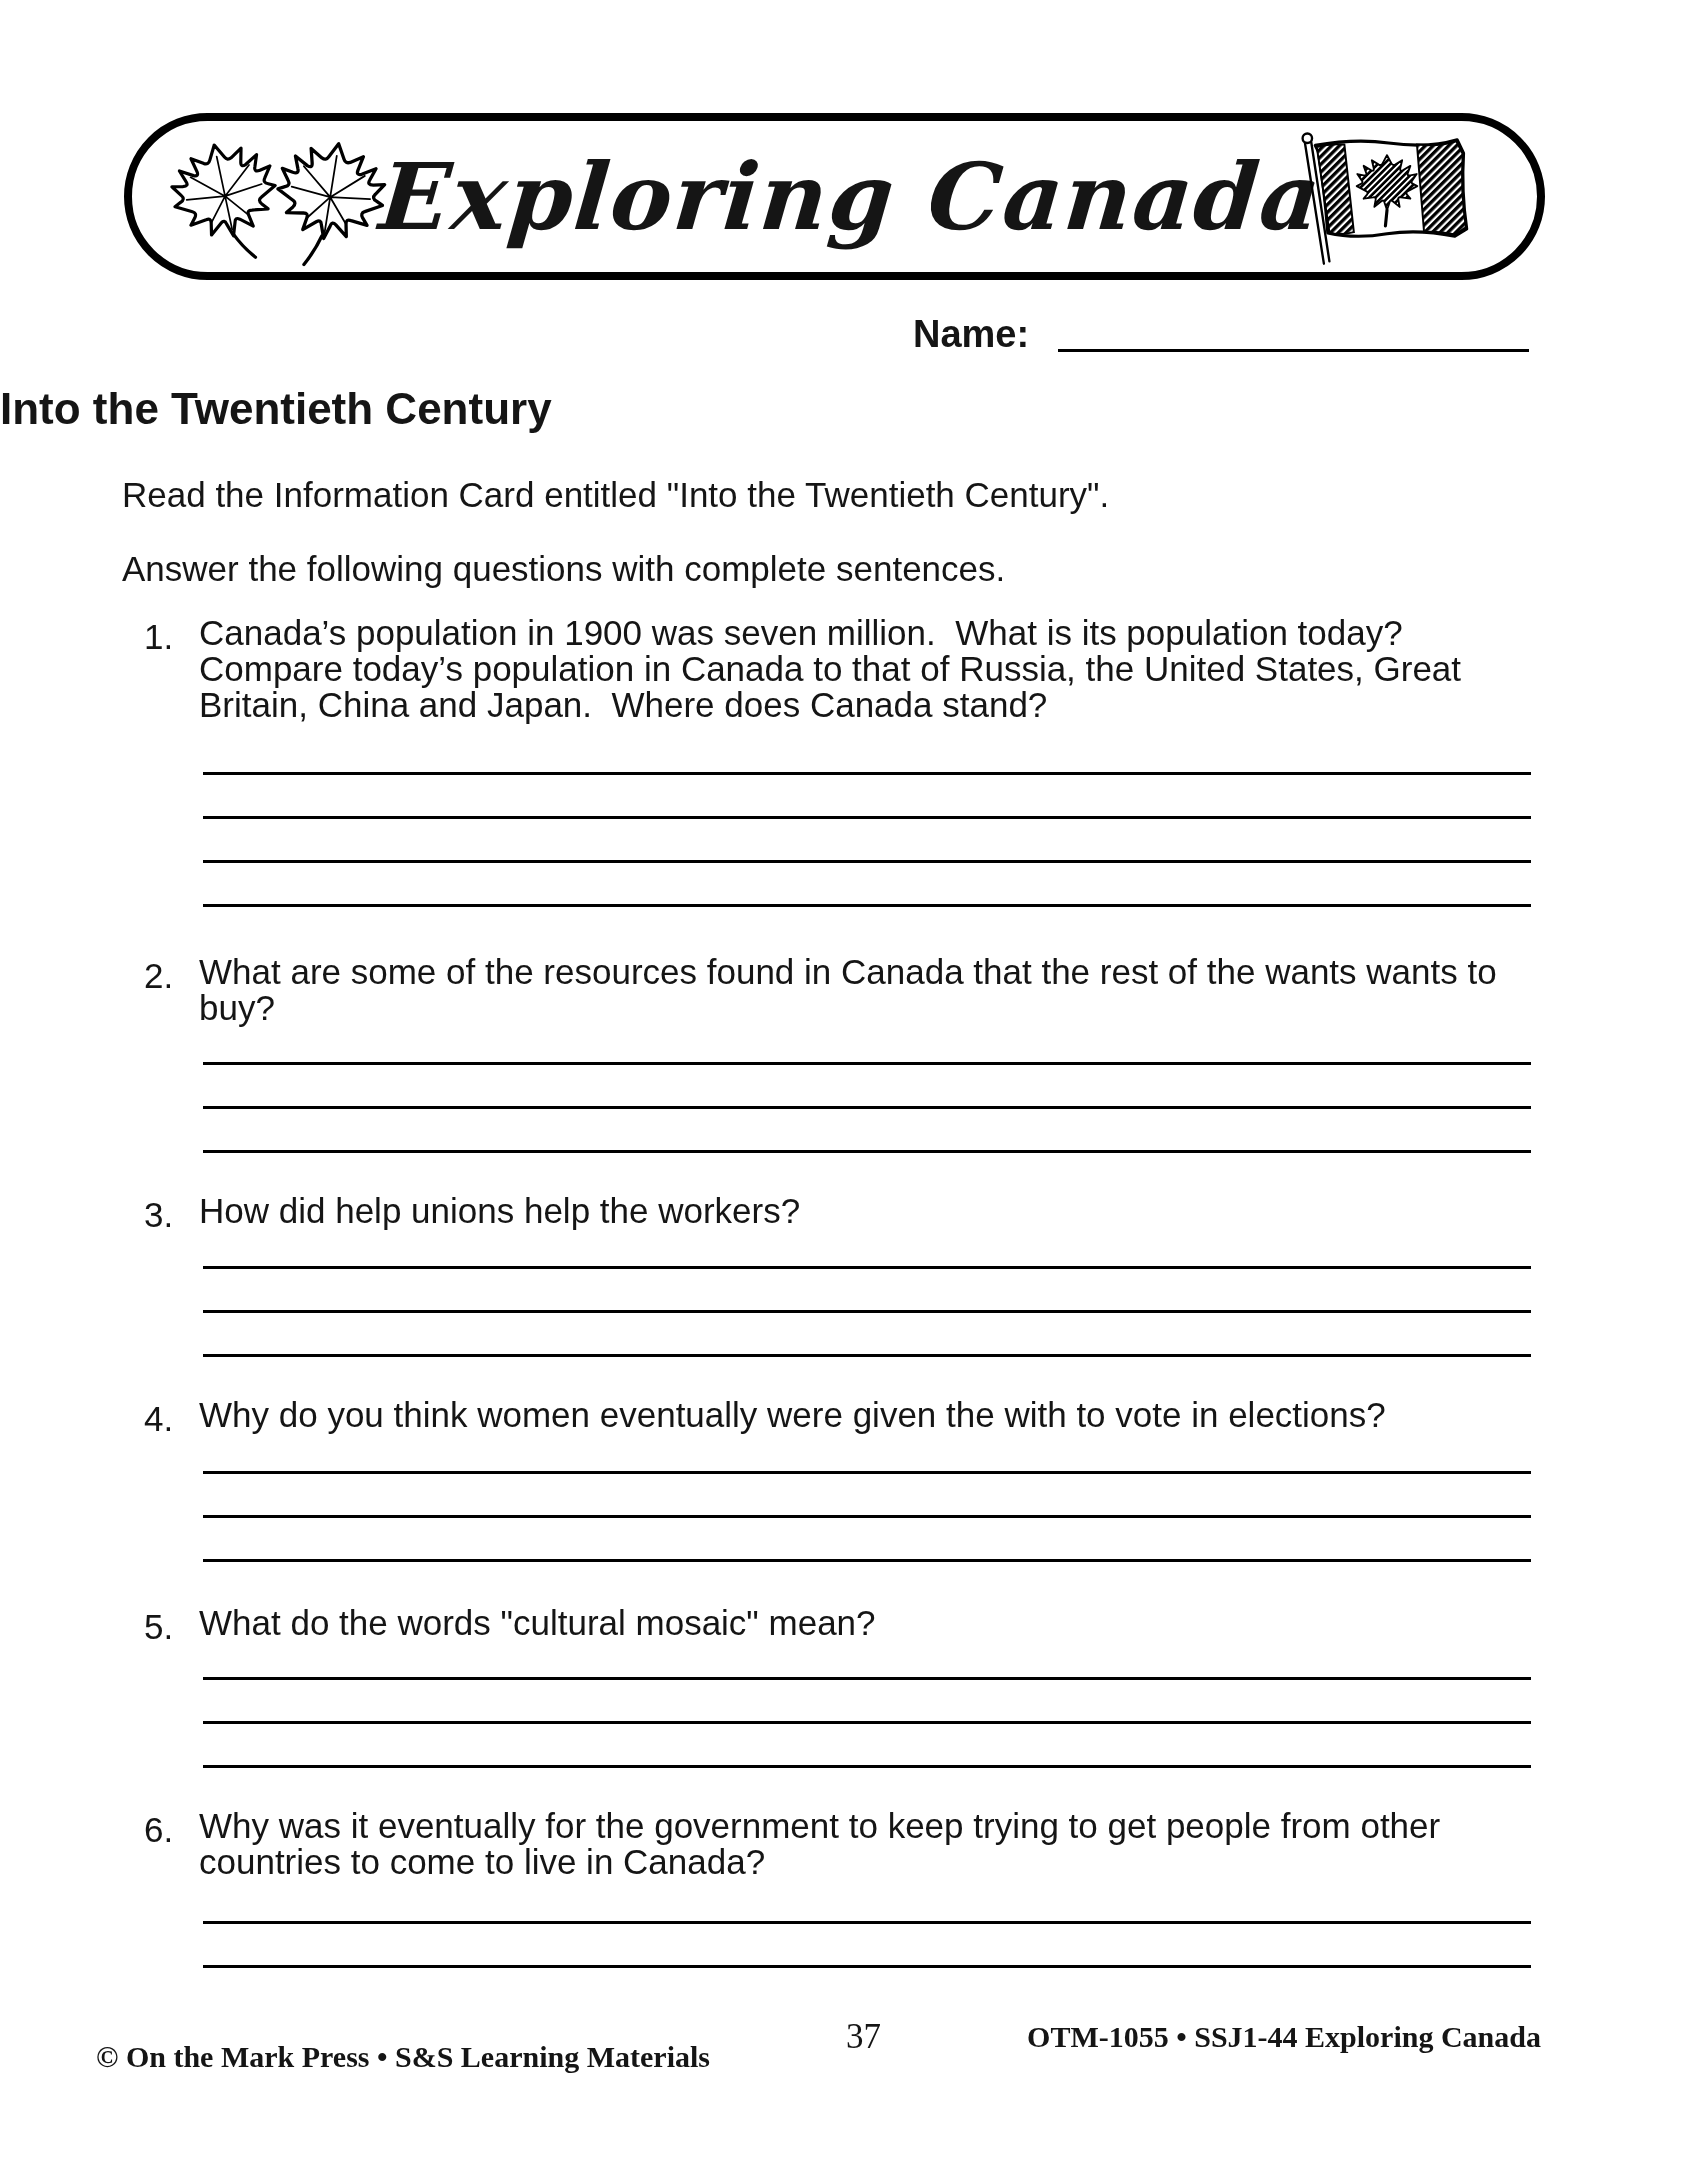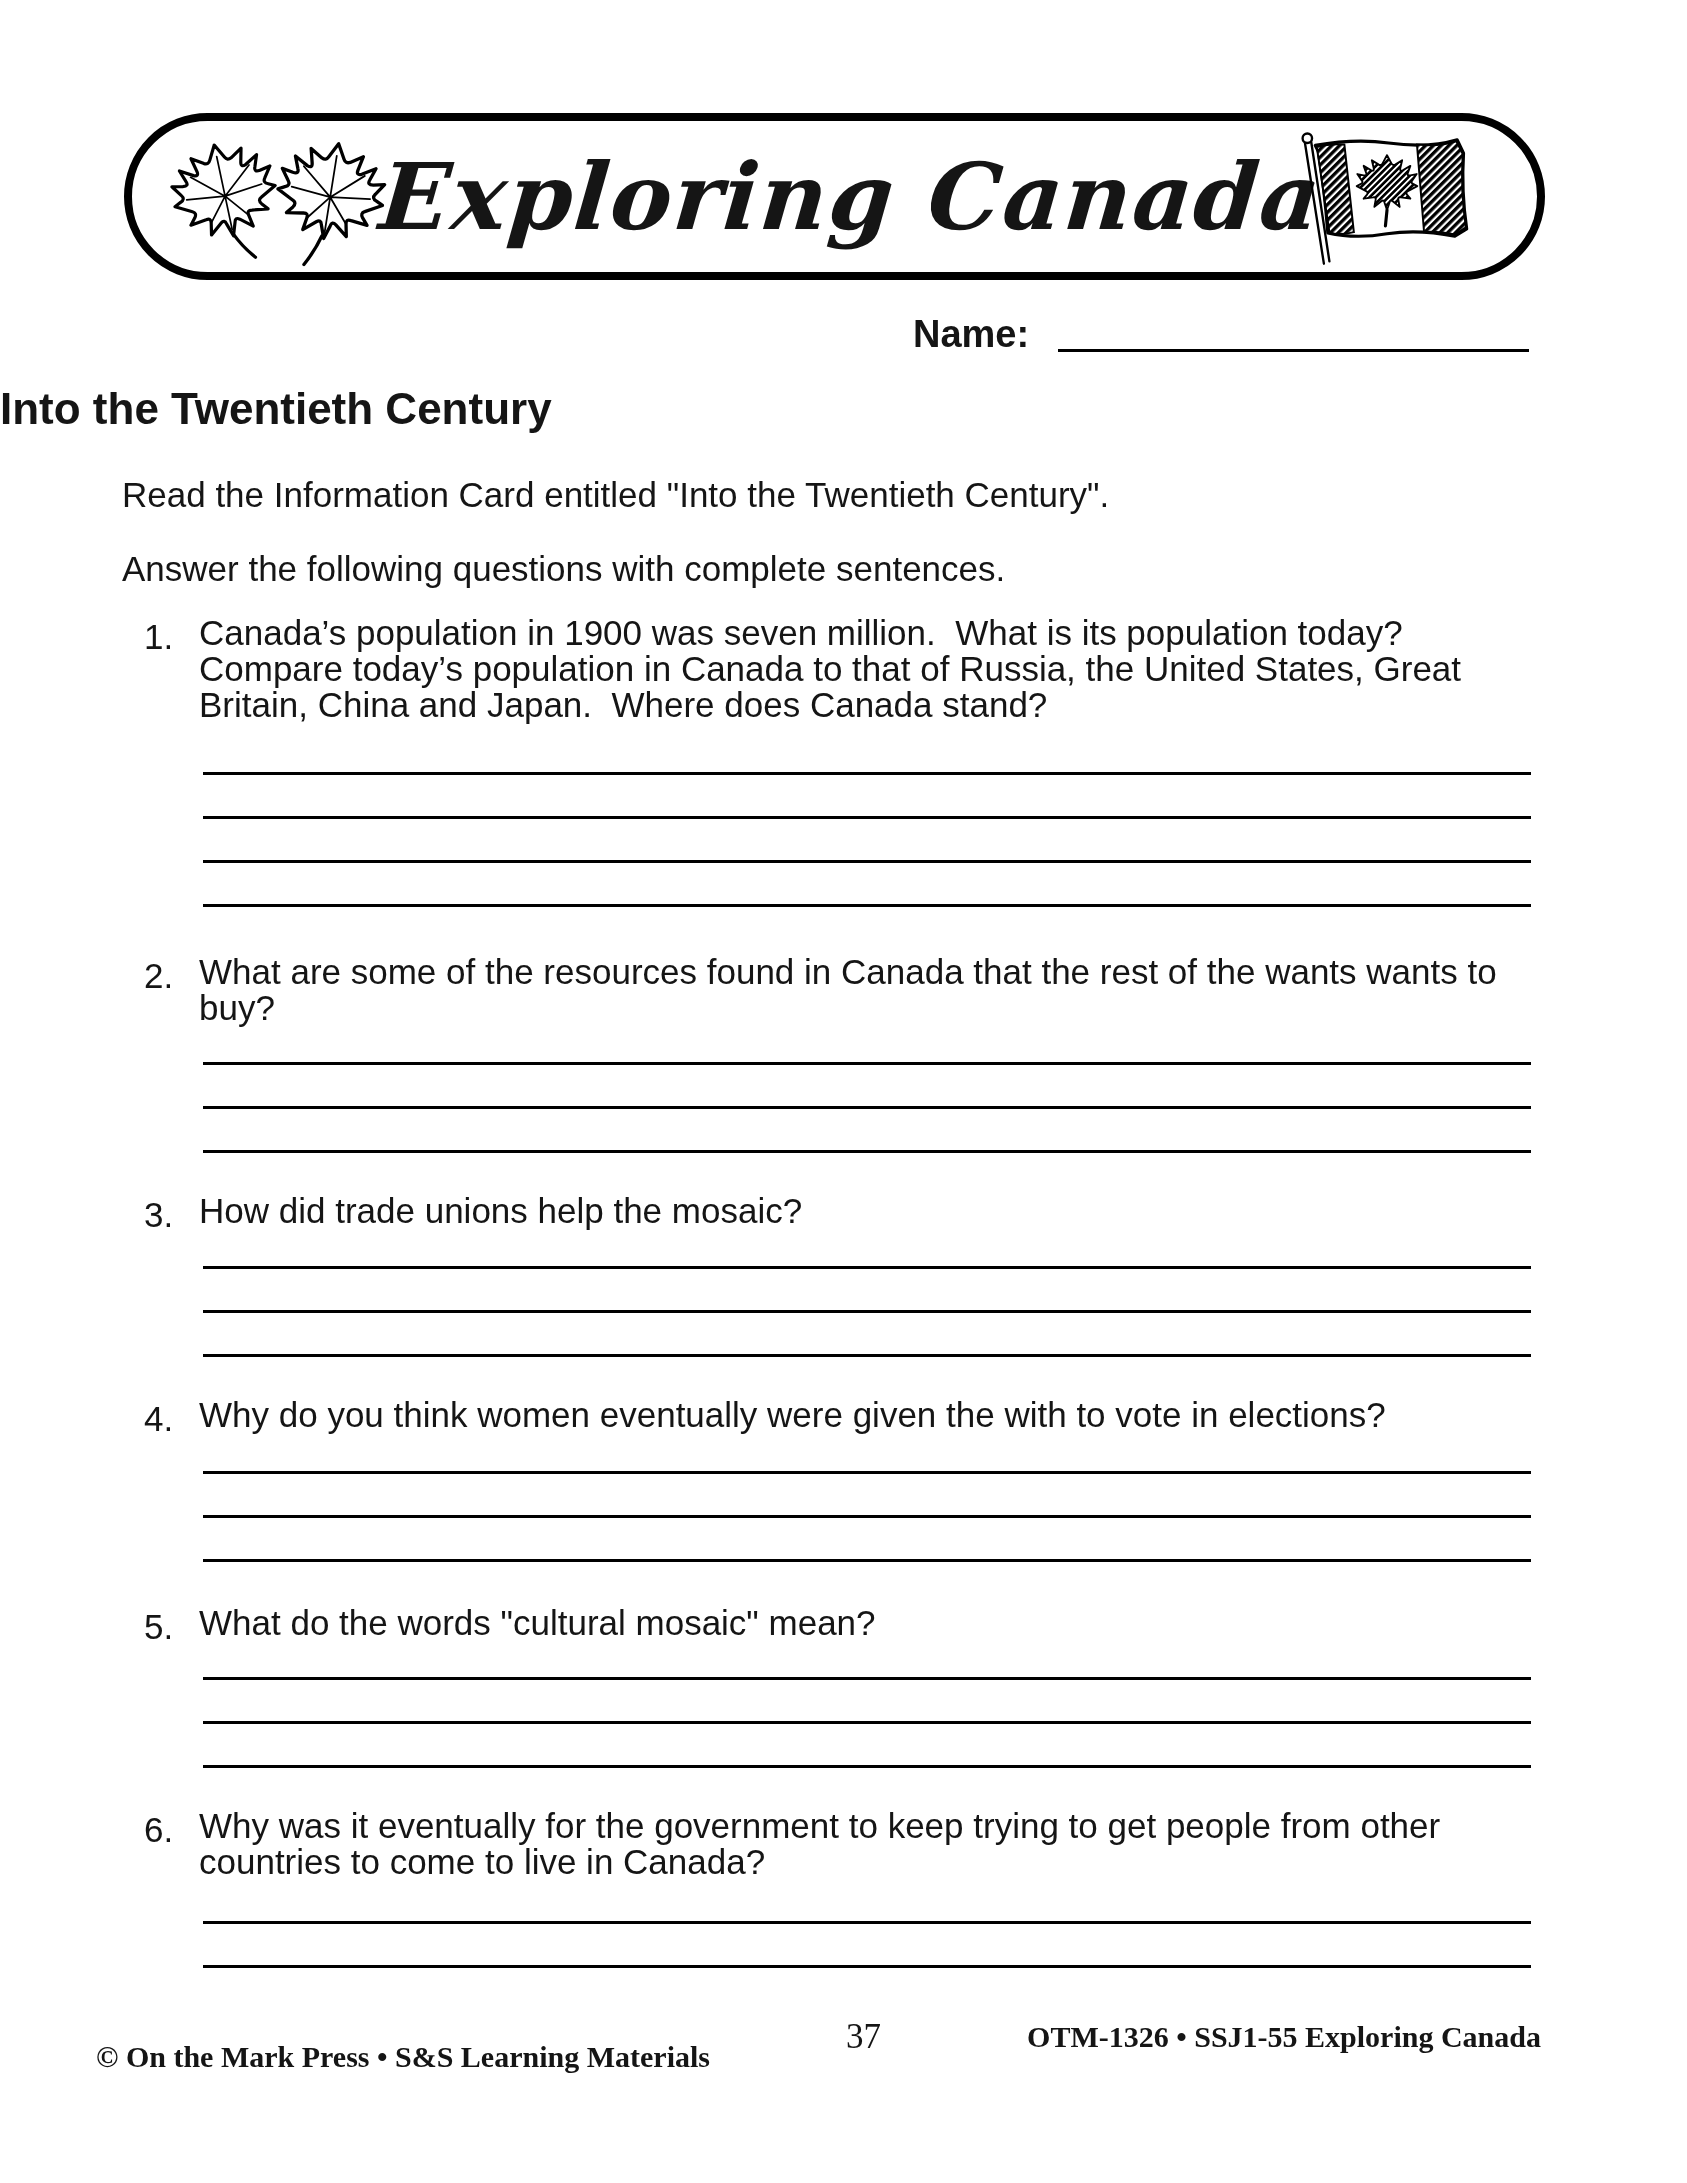--- a/index.html
+++ b/index.html
@@ -117,21 +117,21 @@
     <p class="q-text">What are some of the resources found in Canada that the rest of the wants wants to buy?</p>
   </div>
   <div class="answer-lines al2">
     <div class="ans-line"></div>
     <div class="ans-line"></div>
     <div class="ans-line"></div>
   </div>
 
   <div class="question q3">
     <span class="q-num">3.</span>
-    <p class="q-text">How did trade unions help the mosaic?</p>
+    <p class="q-text">How did help unions help the workers?</p>
   </div>
   <div class="answer-lines al3">
     <div class="ans-line"></div>
     <div class="ans-line"></div>
     <div class="ans-line"></div>
   </div>
 
   <div class="question q4">
     <span class="q-num">4.</span>
     <p class="q-text">Why do you think women eventually were given the with to vote in elections?</p>
@@ -156,16 +156,16 @@
     <span class="q-num">6.</span>
     <p class="q-text">Why was it eventually for the government to keep trying to get people from other countries to come to live in Canada?</p>
   </div>
   <div class="answer-lines al6">
     <div class="ans-line"></div>
     <div class="ans-line"></div>
   </div>
 
   <div class="footer-left">© On the Mark Press • S&amp;S Learning Materials</div>
   <div class="footer-page">37</div>
-  <div class="footer-right">OTM-1326 • SSJ1-55 Exploring Canada</div>
+  <div class="footer-right">OTM-1055 • SSJ1-44 Exploring Canada</div>
 
 </div>
 
 
 </body></html>

